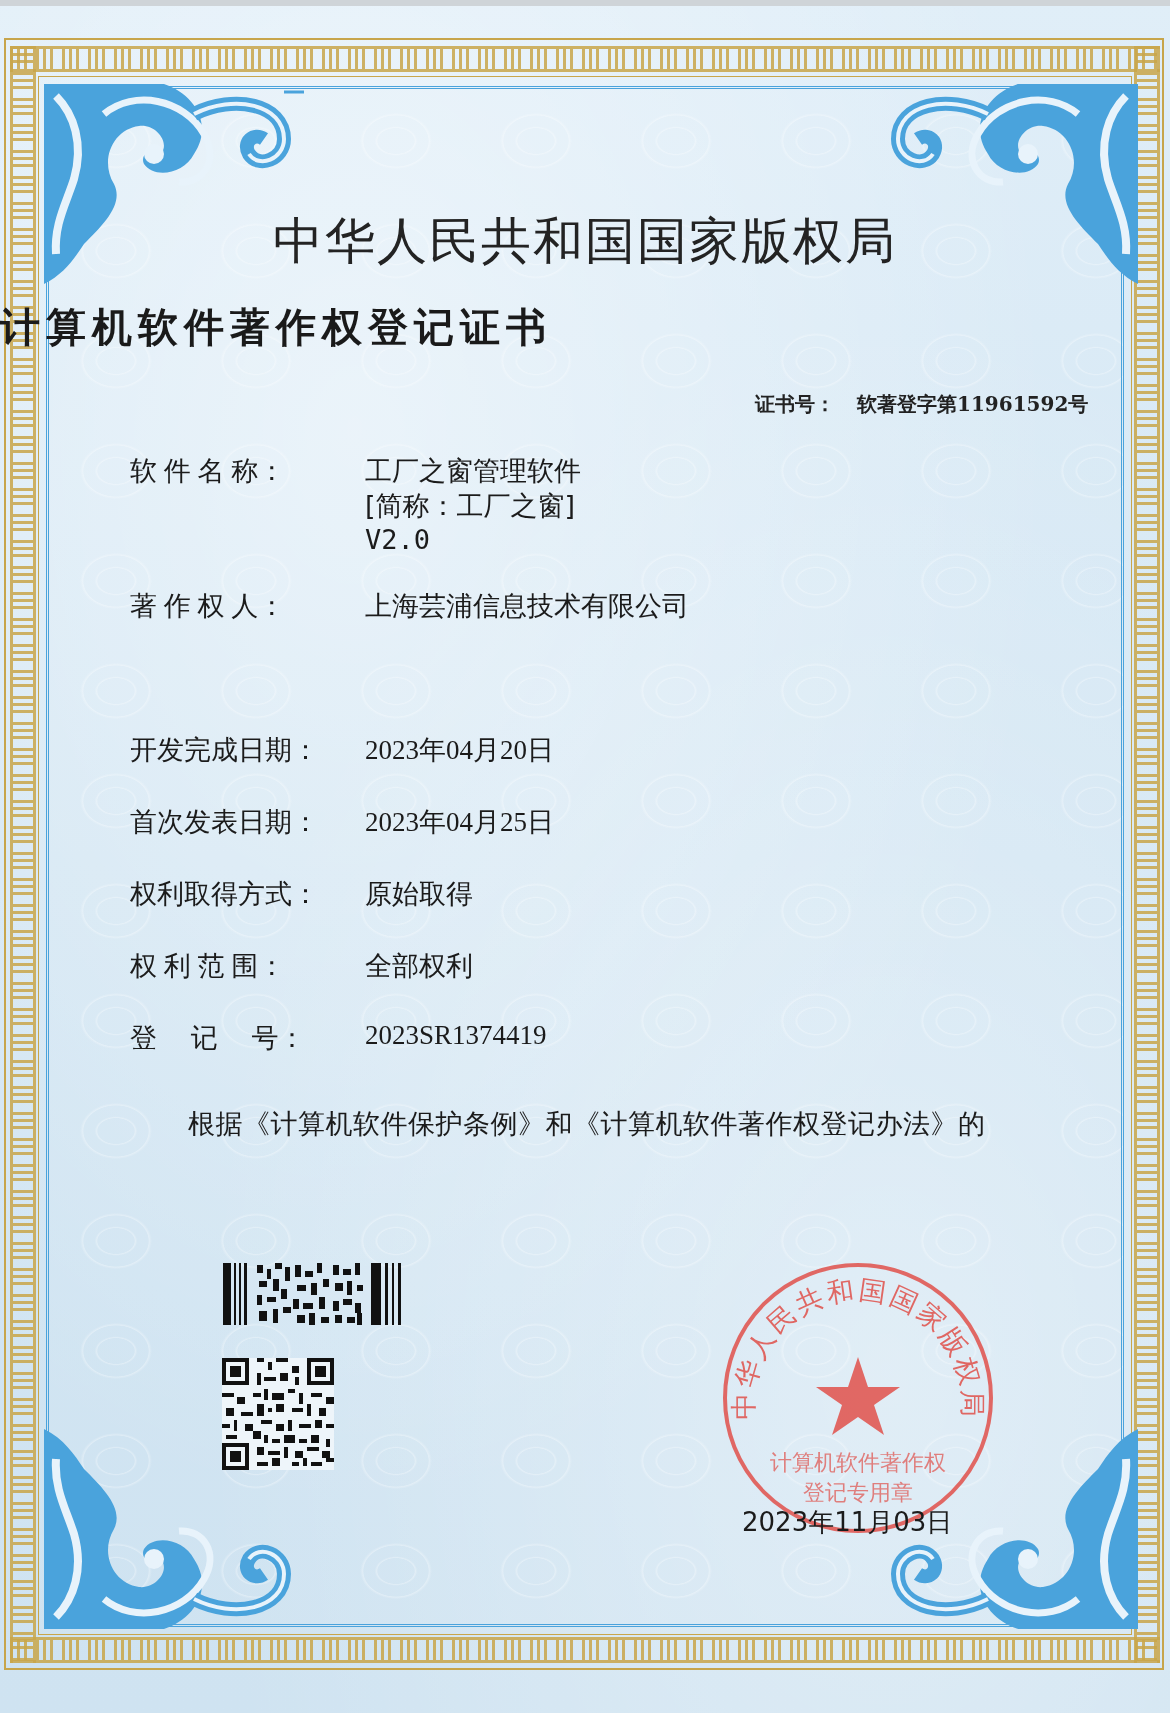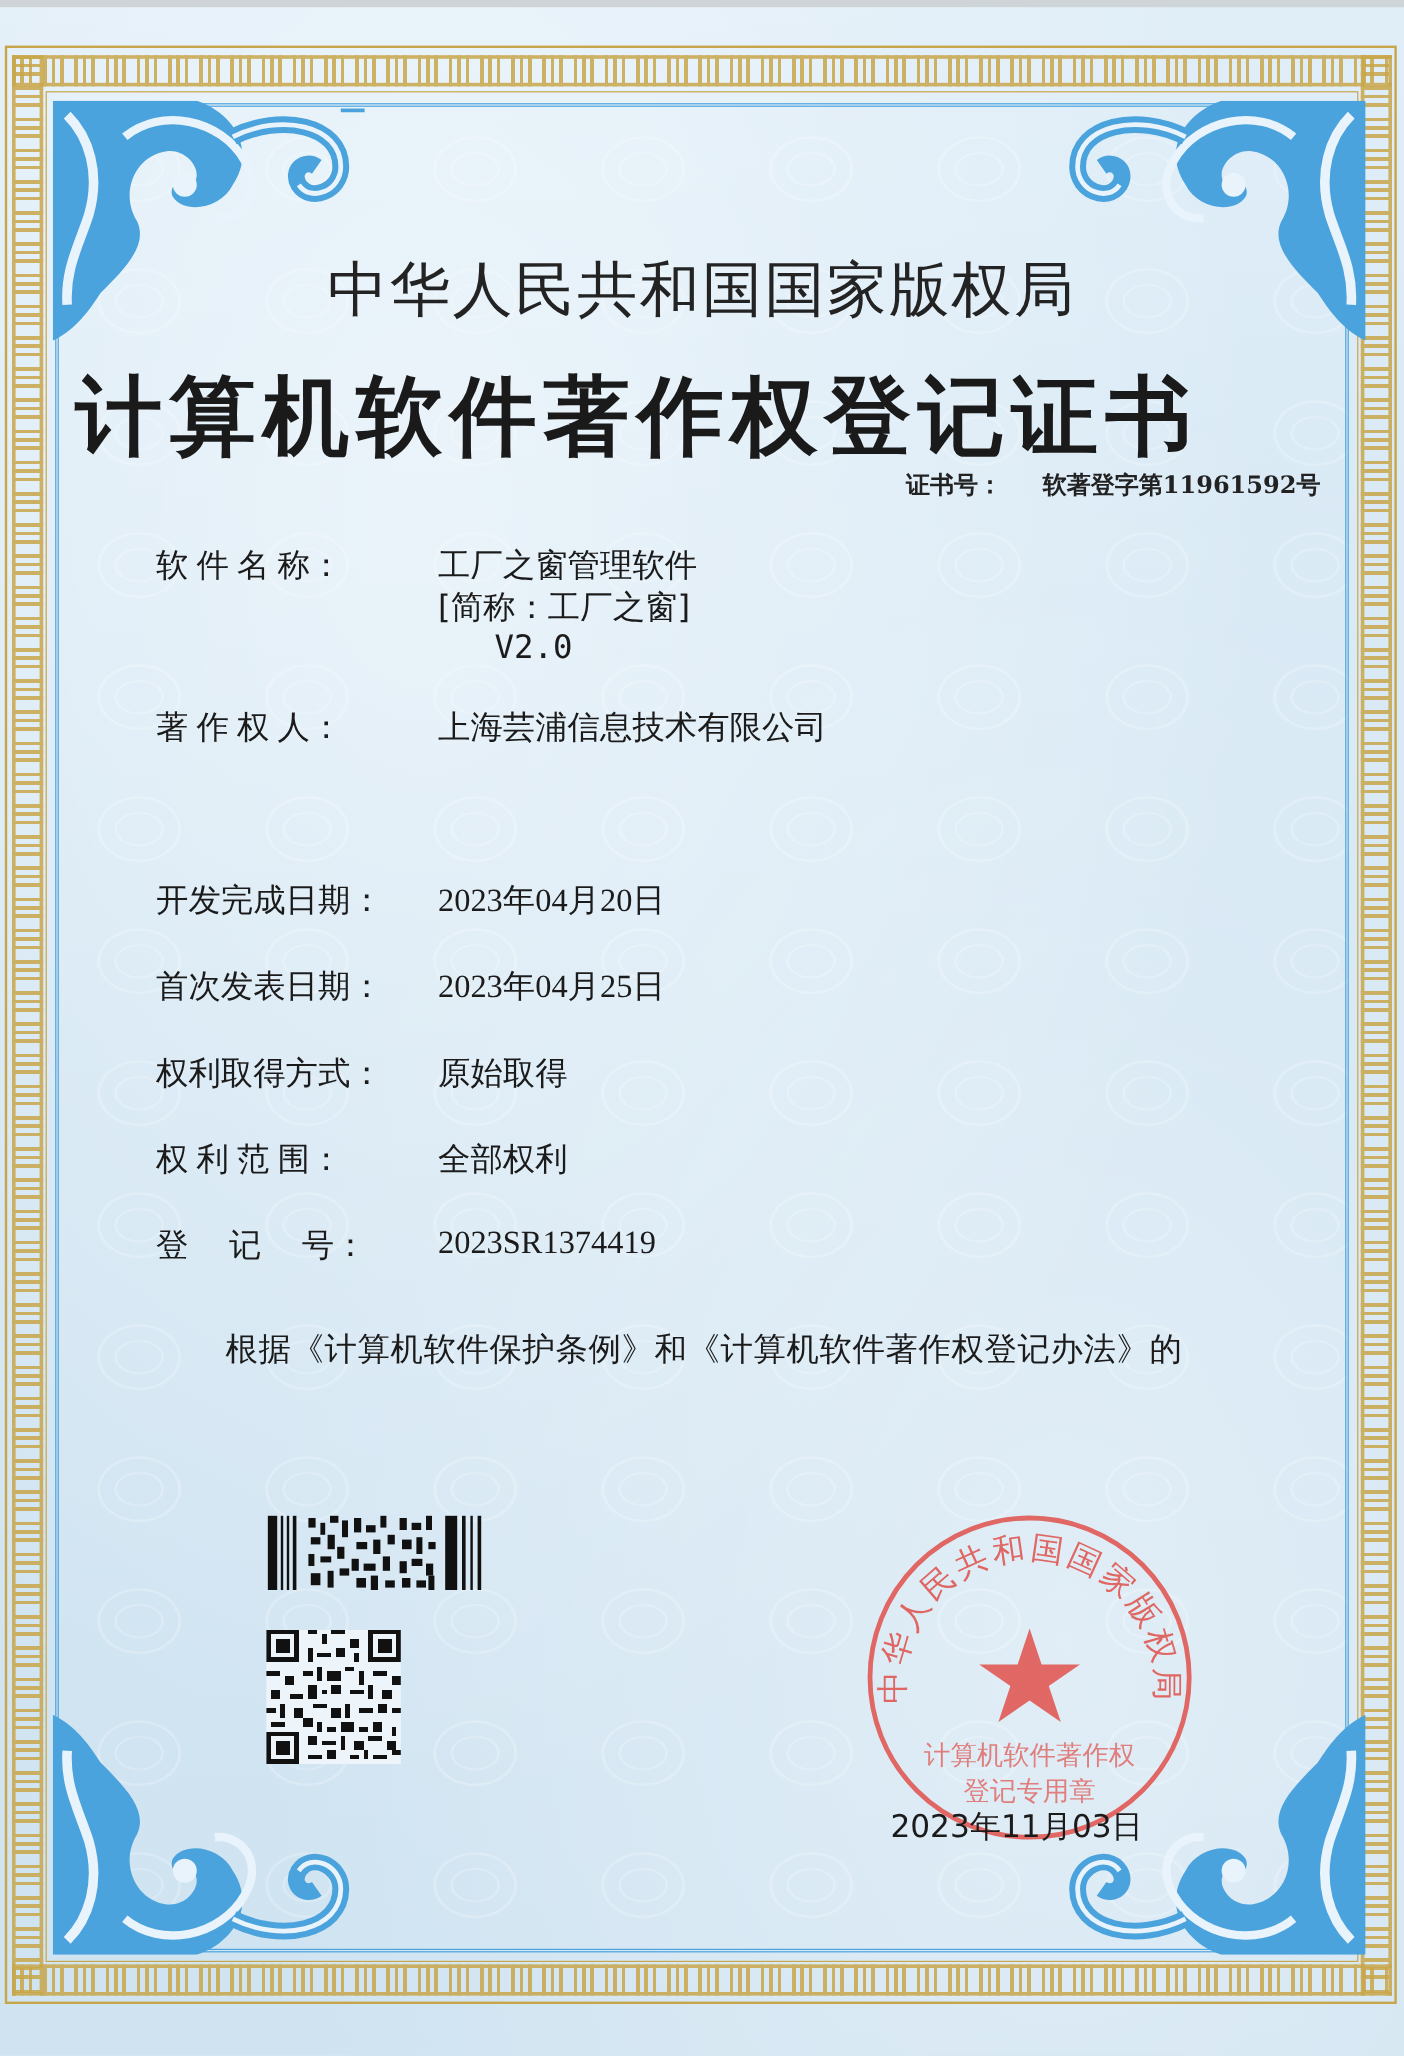--- a/index.html
+++ b/index.html
@@ -39,30 +39,30 @@
   
   .blue-frame{position:absolute;left:46px;top:86px;width:1078px;height:1541px;border:3px double #4aa3dc;box-sizing:border-box;}
   .corner{position:absolute;width:260px;height:200px;}
   .corner.tl{left:44px;top:84px;}
   .corner.tr{right:44px;top:84px;transform:scaleX(-1);}
   .corner.bl{left:44px;bottom:84px;transform:scaleY(-1);}
   .corner.br{right:44px;bottom:84px;transform:scale(-1,-1);}
 
   .t1{position:absolute;left:0;width:1170px;top:208px;text-align:center;font-family:"DejaVu Sans","Liberation Sans",sans-serif;
       font-size:50px;letter-spacing:2px;color:#232323;}
-  .t2{position:absolute;left:0;width:1062px;top:300px;text-align:center;font-family:"DejaVu Sans","Liberation Sans",sans-serif;
-      font-weight:bold;font-size:72px;letter-spacing:6px;color:#1a1a1a;}
+  .t2{position:absolute;left:0;width:1062px;top:300px;text-align:left;font-family:"DejaVu Sans","Liberation Sans",sans-serif;
+      font-weight:bold;font-size:40px;letter-spacing:6px;color:#1a1a1a;}
   .certno{position:absolute;left:755px;top:391px;font-size:20px;font-weight:bold;color:#222;white-space:nowrap;}
-  .certno .v{margin-left:34px;}
+  .certno .v{margin-left:22px;}
 
   .row{position:absolute;left:130px;font-size:27px;white-space:nowrap;font-family:Liberation Serif, serif;color:#1b1b1b;}
   .row .lbl{display:inline-block;width:235px;}
   .row .val{position:absolute;left:235px;top:0;}
   .vline{position:absolute;left:365px;font-size:27px;font-family:"DejaVu Sans","Liberation Sans",sans-serif;white-space:nowrap;}
-  .mono{font-family:"DejaVu Sans Mono","Liberation Mono",monospace;margin-left:47px;}
+  .mono{font-family:"DejaVu Sans Mono","Liberation Mono",monospace;}
   .para{position:absolute;font-size:27px;font-family:"DejaVu Sans","Liberation Sans",sans-serif;white-space:nowrap;letter-spacing:.5px;}
 
   .barcode{position:absolute;left:223px;top:1263px;width:182px;height:62px;}
   .qrcode{position:absolute;left:222px;top:1358px;width:112px;height:112px;}
   .seal{position:absolute;left:717px;top:1257px;width:282px;height:282px;}
   .issue-date{position:absolute;left:742px;top:1505px;font-size:26px;font-family:"DejaVu Sans","Liberation Sans",sans-serif;white-space:nowrap;color:#1b1b1b;}
 </style>
 </head>
 <body>
 

